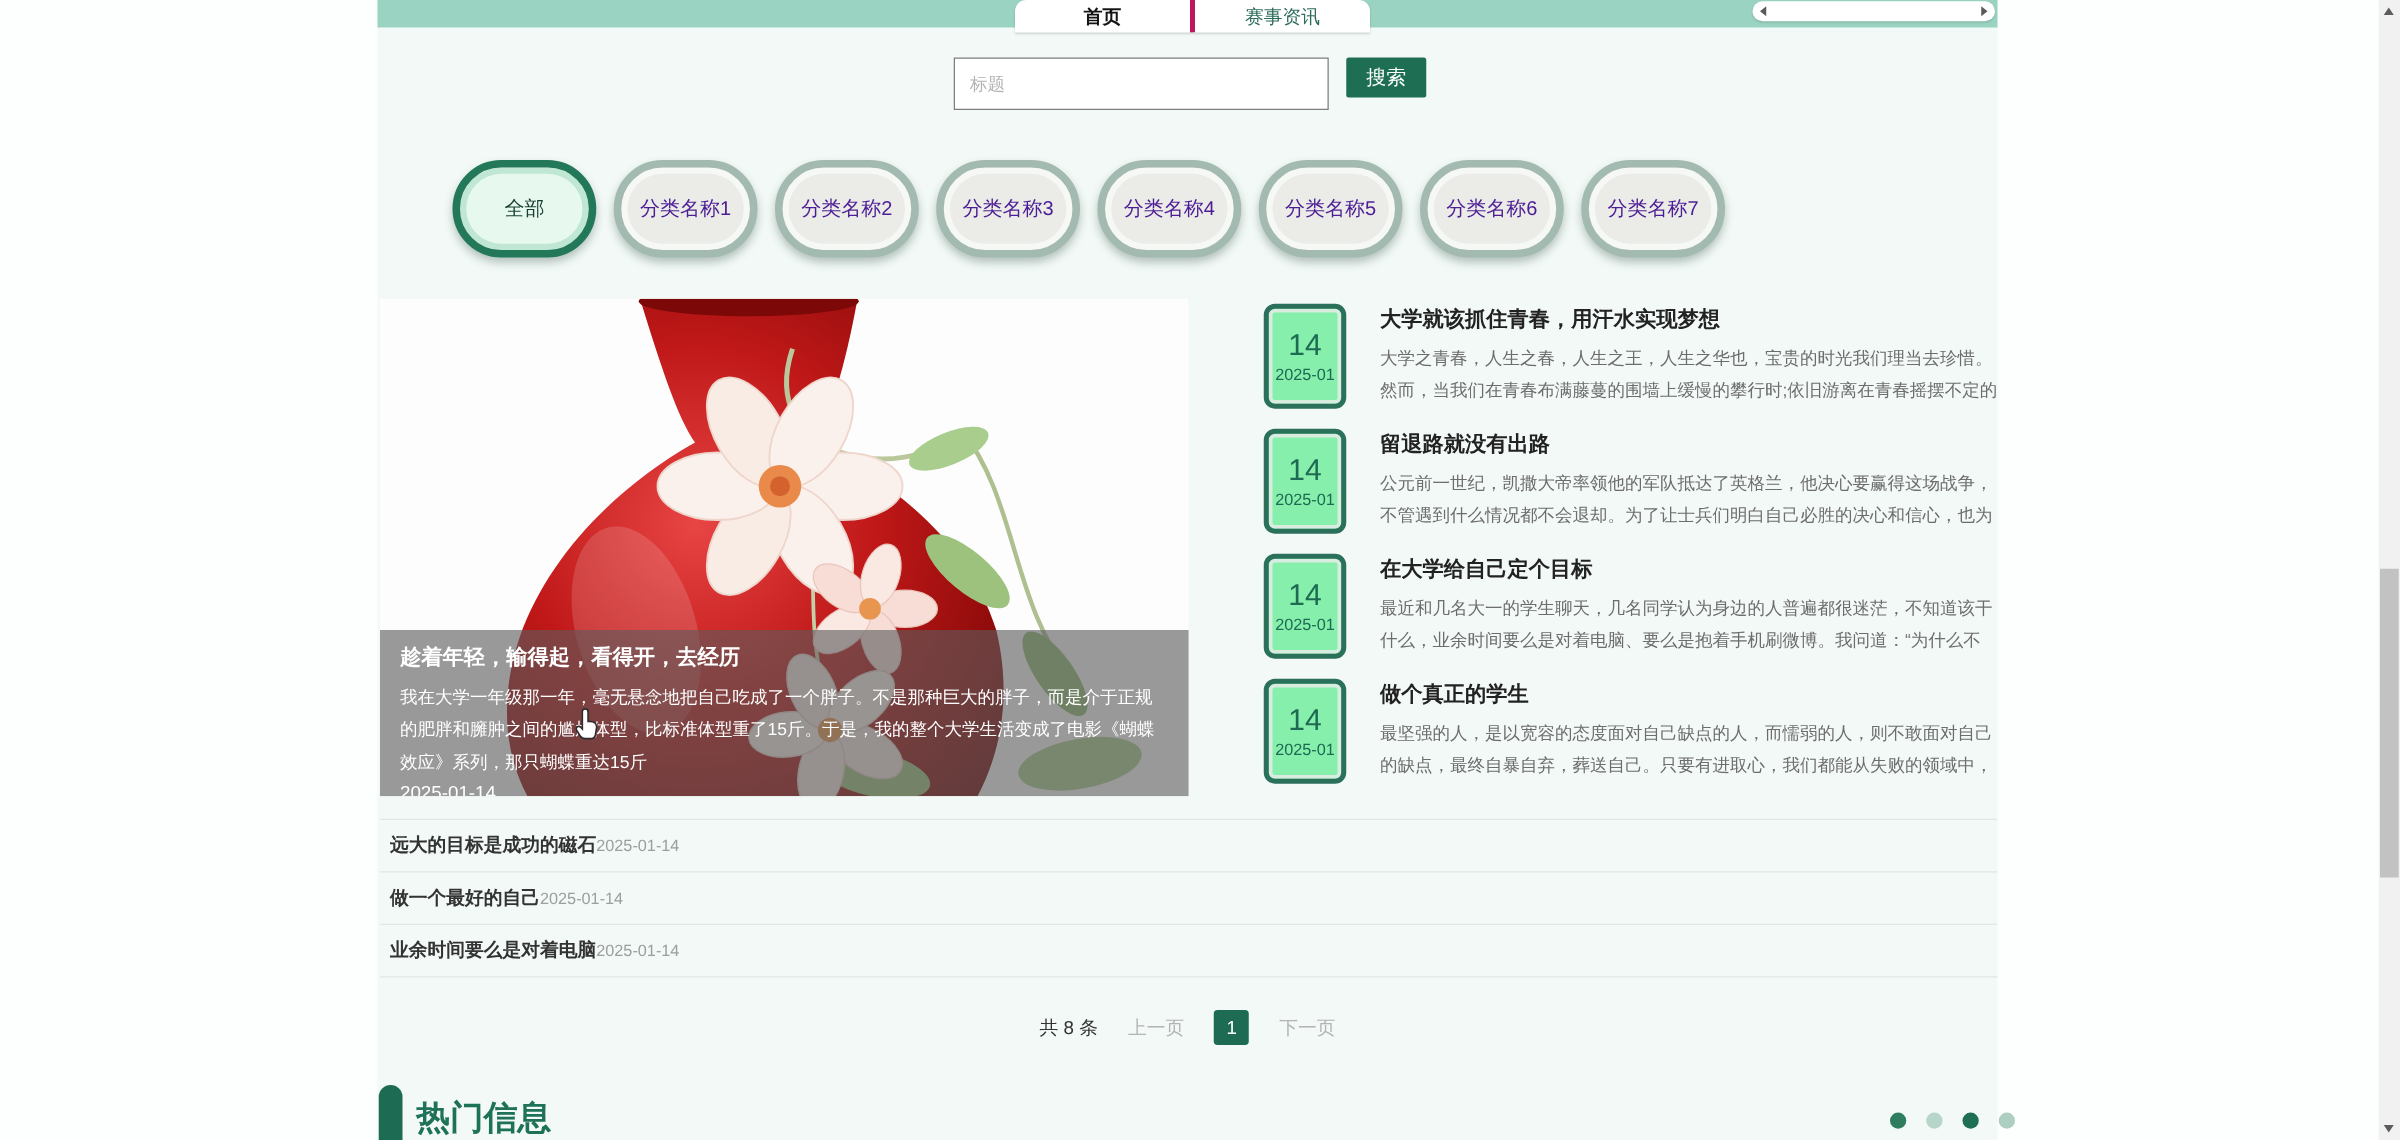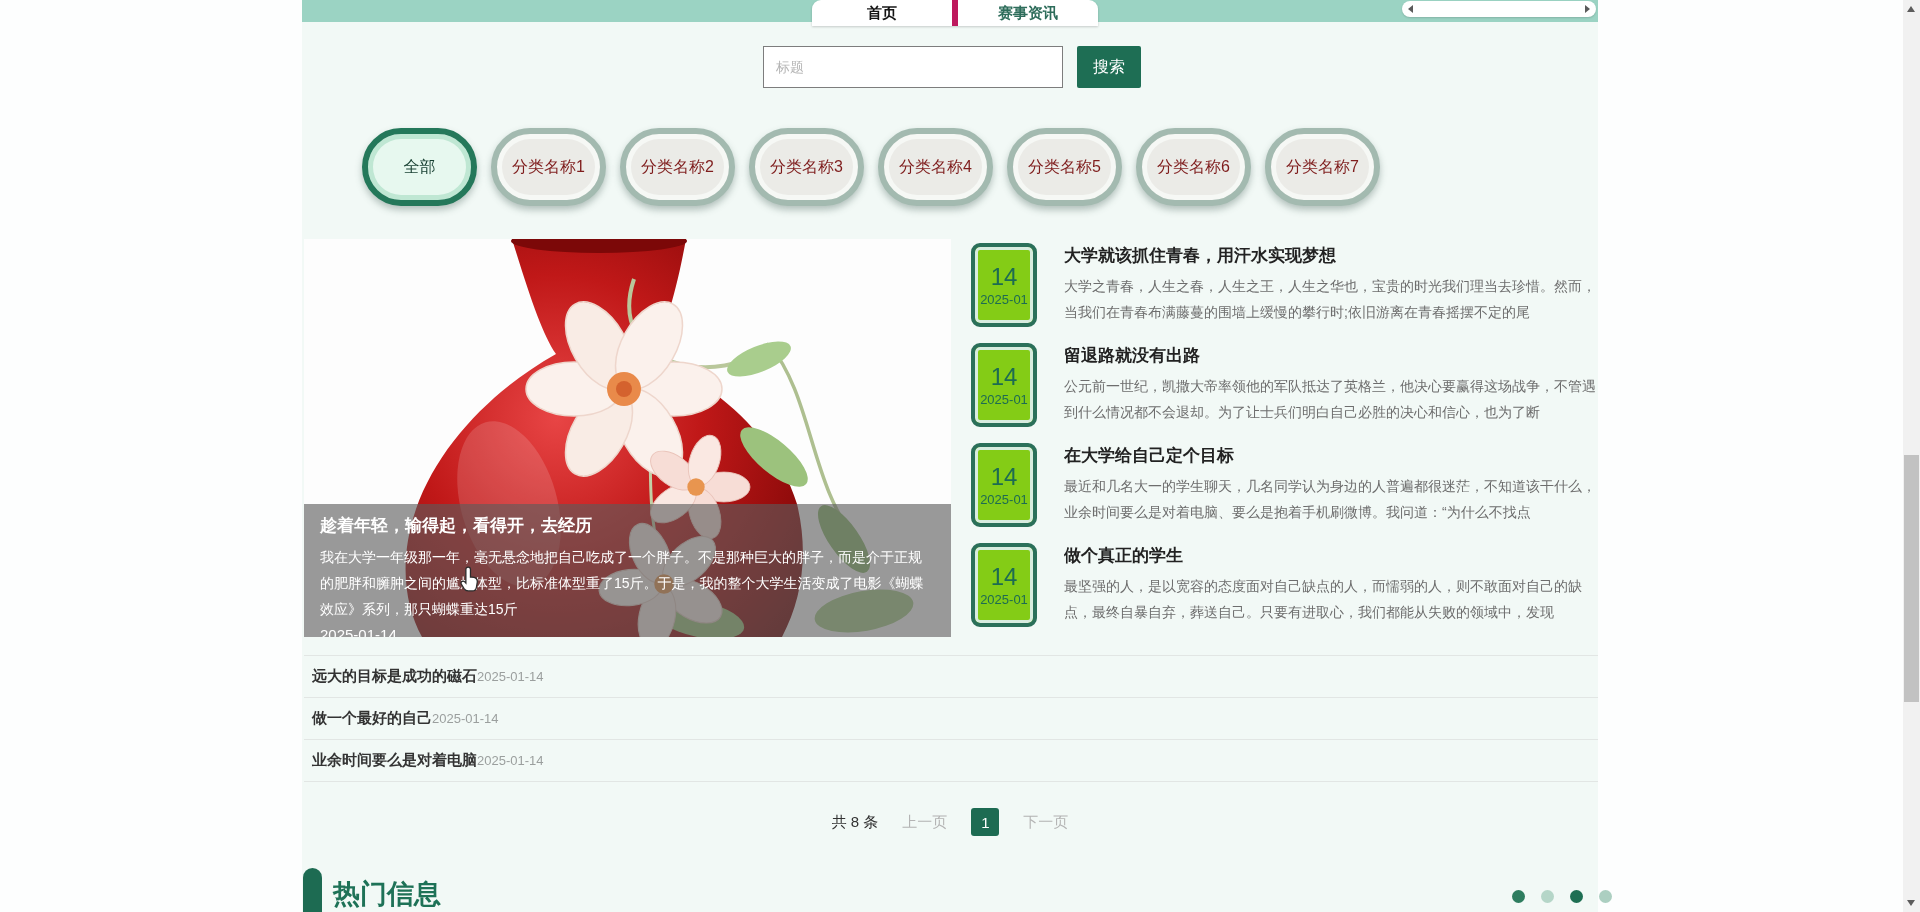--- a/index.html
+++ b/index.html
@@ -9,54 +9,54 @@
     font-family:"Liberation Sans","DejaVu Sans",sans-serif;
     -webkit-font-smoothing:antialiased;
   }
   .content-col{position:absolute;left:302px;top:0;width:1296px;height:912px;background:#f2f9f6;}
   
   .header-bar{position:absolute;left:302px;top:0;width:1296px;height:22px;background:#9bd3c3;}
   .tabs{position:absolute;left:812px;top:0;display:flex;filter:drop-shadow(0 1px 1px rgba(0,0,0,.18));}
   .tab{width:140px;height:26px;background:#ffffff;display:flex;align-items:center;justify-content:center;
        font-size:15px;cursor:pointer;}
   .tab.first{border-radius:9px 0 0 0;}
-  .tab.last{border-radius:0 9px 0 0;border-left:6px solid #be185d;color:#2e6d5b;font-weight:bold;}
+  .tab.last{border-radius:0 9px 0 0;border-left:4px solid #be185d;color:#2e6d5b;font-weight:normal;}
   .hscroll{position:absolute;left:1402px;top:1px;width:194px;height:16px;background:#fff;border-radius:8px;
        display:flex;align-items:center;justify-content:space-between;padding:0 6px;box-sizing:border-box;
        box-shadow:0 1px 2px rgba(0,0,0,.15);cursor:pointer;}
   .hs-left{width:0;height:0;border-top:4px solid transparent;border-bottom:4px solid transparent;border-right:5px solid #5a5a5a;}
   .hs-right{width:0;height:0;border-top:4px solid transparent;border-bottom:4px solid transparent;border-left:5px solid #5a5a5a;}
   
   .search-input{position:absolute;left:763px;top:46px;width:300px;height:42px;box-sizing:border-box;
        border:1px solid #7d7d7d;background:#fff;padding:0 12px;font-size:14px;color:#333;outline:none;
        font-family:inherit;}
   .search-input::placeholder{color:#b4b4b4;}
-  .search-btn{position:absolute;left:1077px;top:46px;width:64px;height:42px;background:#1e6e54;color:#fff;
+  .search-btn{position:absolute;left:1077px;top:46px;width:64px;height:32px;background:#1e6e54;color:#fff;
        border:none;font-size:16px;border-radius:2px;cursor:pointer;font-family:inherit;}
   
   .pills{position:absolute;left:362px;top:128px;display:flex;gap:14px;}
   .pill{box-sizing:border-box;width:115px;height:78px;border-radius:39px;border:6px solid #a3bab0;
        box-shadow:inset 0 0 0 5px #f6f8f5,0 4px 7px rgba(60,90,80,.35);background:#ebebe7;
-       display:flex;align-items:center;justify-content:center;font-size:16px;color:#7f1d1d;cursor:pointer;}
+       display:flex;align-items:center;justify-content:center;font-size:16px;color:#4c1d95;cursor:pointer;}
   .pill.active{border-color:#24785a;box-shadow:inset 0 0 0 5px #bfe7d3,0 4px 7px rgba(60,90,80,.35);background:#e7f8ef;color:#173f31;}
   
   .featured{position:absolute;left:304px;top:239px;width:647px;height:398px;overflow:hidden;cursor:pointer;}
   .featured svg{display:block;}
   .overlay{position:absolute;left:0;right:0;bottom:0;height:133px;background:rgba(92,92,92,.62);
        color:#fff;padding:8px 16px;box-sizing:border-box;}
   .ov-title{font-size:17px;font-weight:600;margin:2px 0 7px;}
   .ov-excerpt{font-size:14px;line-height:26px;max-height:78px;overflow:hidden;}
   .ov-date{font-size:15px;margin-top:4px;}
   .cursor-icon{position:absolute;left:459px;top:566px;z-index:50;pointer-events:none;}
   
   .news{position:absolute;left:971px;top:243px;width:627px;}
   .news-item{display:flex;height:84px;margin-bottom:16px;cursor:pointer;}
   .badge{box-sizing:border-box;flex:0 0 66px;height:84px;border:4px solid #2b705a;border-radius:9px;
-       background:#84cc16;box-shadow:inset 0 0 0 3px #d8ecdf;display:flex;flex-direction:column;
-       align-items:center;justify-content:center;color:#1d6b52;}
+       background:#86efac;box-shadow:inset 0 0 0 3px #d8ecdf;display:flex;flex-direction:column;
+       align-items:center;justify-content:center;color:#1d6b52;margin-left:40px;}
   .badge-day{font-size:24px;line-height:26px;}
   .badge-month{font-size:13px;margin-top:2px;}
   .news-text{margin-left:27px;flex:1;overflow:hidden;}
   .news-title{font-size:17px;font-weight:bold;color:#222;margin:1px 0 6px;}
   .news-excerpt{font-size:14px;color:#6d6d6d;line-height:26px;height:52px;overflow:hidden;}
   
   .rows{position:absolute;left:304px;top:655px;width:1294px;border-bottom:1px solid #e2e6e4;}
   .row{height:41px;border-top:1px solid #e2e6e4;display:flex;align-items:center;justify-content:flex-start;cursor:pointer;}
   .row-title{font-size:15px;font-weight:bold;color:#333;padding-left:8px;}
   .row-date{font-size:13px;color:#9b9f9e;padding-right:6px;}

